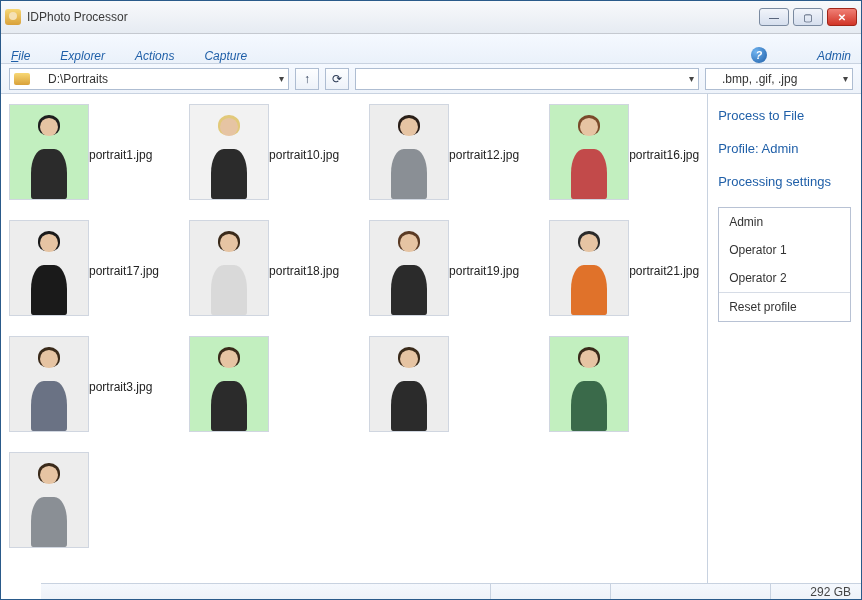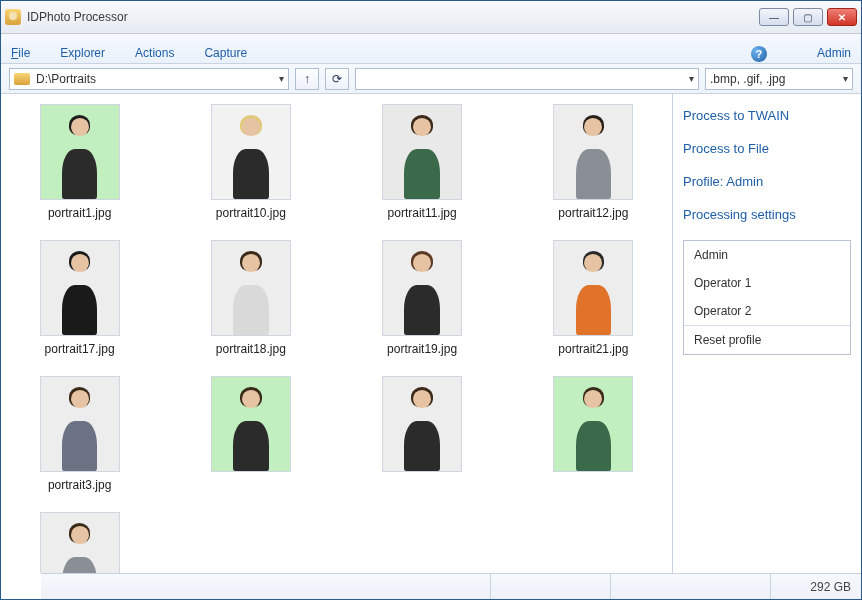--- a/index.html
+++ b/index.html
@@ -8,60 +8,60 @@
 .window { width: 862px; height: 600px; border: 1px solid #2a5a8a; display: flex; flex-direction: column; position: relative; }
 
 .titlebar { height: 28px; background: linear-gradient(#f8f9fb,#e6ebf2); border-bottom: 1px solid #c5c9d0; display: flex; align-items: center; padding: 16px 4px; }
 .titlebar .app-icon { width: 16px; height: 16px; margin-right: 6px; background: linear-gradient(#f7d774,#d9a13a); border-radius: 3px; position: relative; }
 .titlebar .app-icon::after { content:""; position:absolute; width:8px; height:8px; border-radius:50%; background:#f5e1b4; top:3px; left:4px; }
 .titlebar .title { color: #3a3a3a; font-size: 12px; flex: 1; }
 .winbtns { display: flex; gap: 4px; }
 .winbtn { width: 30px; height: 18px; border: 1px solid #7a8aa0; border-radius: 3px; background: linear-gradient(#f1f4fa,#d6dfee); display:flex; align-items:center; justify-content:center; cursor:pointer; font-size:10px; color:#2b3a55; }
 .winbtn.close { background: linear-gradient(#f08076,#d13426); border-color:#a02518; color:#fff; font-weight:bold; }
 
-.menubar { height: 30px; background: linear-gradient(#f5f9ff,#eaf1fa); border-bottom: 1px solid #c8d2e0; display: flex; align-items: flex-start; padding: 12px 10px; gap: 30px; }
+.menubar { height: 30px; background: linear-gradient(#f5f9ff,#eaf1fa); border-bottom: 1px solid #c8d2e0; display: flex; align-items: flex-end; padding: 0 10px; gap: 30px; font-style: italic; }
 .menubar .mi { color: #1f5fa8; cursor: pointer; }
 .menubar .mi .ul { text-decoration: underline; }
 .menubar .spacer { flex: 1; }
 .help-icon { width:16px; height:16px; border-radius:50%; background:radial-gradient(circle at 30% 30%,#6fb3f0,#1f5fa8); color:#fff; display:flex; align-items:center; justify-content:center; font-weight:bold; font-size:11px; margin-right:20px; }
 
 .toolbar { height: 30px; background: linear-gradient(#f5f9ff,#eef3fa); border-bottom: 1px solid #c8d2e0; display:flex; align-items:center; padding:0 8px; gap:6px; }
 .dd { height:22px; border:1px solid #aebdd2; background:#fff; display:flex; align-items:center; padding:0 4px; font-size:12px; color:#333; }
 .dd.path { width:280px; }
 .dd.filter { width:148px; }
 .dd .folder-icon { width:16px; height:12px; background:linear-gradient(#f7d774,#d9a13a); border-radius:2px; margin-right:6px; }
-.dd .txt { flex:1; }
+.dd .txt { flex:1;margin-left:12px; }
 .dd .chev { margin-left:4px; font-size:10px; color:#444; }
 .tbtn { width:24px; height:22px; border:1px solid #aebdd2; background:linear-gradient(#fdfeff,#edf2f9); display:flex; align-items:center; justify-content:center; cursor:pointer; color:#2b3a55; font-size:12px; }
 .dd.mid { flex:1; }
 
 .body { flex:1; display:flex; overflow:hidden; }
 .gallery-wrap { flex:1; border-right:1px solid #c8d2e0; display:flex; position:relative; }
 .gallery { flex:1; overflow:auto; padding:10px 8px; }
 .gallery::-webkit-scrollbar { width:16px; }
 .gallery::-webkit-scrollbar-track { background:#eef1f6; border-left:1px solid #d0d6e0; }
 .gallery::-webkit-scrollbar-thumb { background:linear-gradient(#d9e2f0,#c0cde0); border:1px solid #a6b5cb; border-radius:2px; }
 
 .grid { display:grid; grid-template-columns: repeat(4, 1fr); gap: 20px 30px; }
-.cell { display:flex; flex-direction:column; align-items:center; cursor:pointer; }
+.cell { display:flex; flex-direction:row; align-items:center; cursor:pointer; }
 .thumb { width:80px; height:96px; border:1px solid #d0d6e0; display:flex; align-items:flex-end; justify-content:center; overflow:hidden; }
 .pbg { width:100%; height:100%; display:flex; align-items:flex-end; justify-content:center; }
 .person { width:60%; height:88%; position:relative; }
 .head { width:38%; aspect-ratio:1; border-radius:50%; background:#e6c4a3; position:absolute; top:2%; left:31%; }
 .hair { position:absolute; width:46%; height:24%; border-radius:50% 50% 40% 40%; top:-1%; left:27%; }
 .torso { position:absolute; bottom:0; left:12%; width:76%; height:60%; border-radius:36% 36% 6% 6% / 48% 48% 6% 6%; }
 .fname { margin-top:6px; font-size:12px; color:#222; }
 
 .sidebar { width:188px; padding:14px 10px 10px 10px; display:flex; flex-direction:column; gap:18px; background:#fff; }
 .slink { color:#1f5fa8; cursor:pointer; font-size:13px; }
 .profiles { border:1px solid #b8c2d4; }
 .profiles .pitem { padding:7px 10px; cursor:pointer; color:#333; font-size:12px; }
 .profiles .sep { border-top:1px solid #d6dce6; }
 
-.status { height:26px; border-top:1px solid #c8d2e0; background:linear-gradient(#f5f8fd,#eef2f8); display:flex; align-items:center;margin-left:40px; }
+.status { height:16px; border-top:1px solid #c8d2e0; background:linear-gradient(#f5f8fd,#eef2f8); display:flex; align-items:center;margin-left:40px; }
 .status .seg { border-right:1px solid #c8d2e0; height:100%; display:flex; align-items:center; padding:0 10px; font-size:12px; color:#444; }
 .status .seg.wide { flex:1; }
 .status .seg:last-child { border-right:none; }
 </style>
 </head>
 <body>
 
 <div class="window">
 
   <div class="titlebar">
@@ -125,151 +125,150 @@
           <div class="hair" style="background:#e2c97a"></div>
           <div class="head"></div>
           <div class="torso" style="background:#2b2b2b"></div>
         </div>
       </div>
     </div>
     <div class="fname">portrait10.jpg</div>
             </div>
             <div class="cell">
     <div class="thumb">
-      <div class="pbg" style="background:#e9e9e9">
+      <div class="pbg" style="background:#ededed">
+        <div class="person">
+          <div class="hair" style="background:#2a1f18"></div>
+          <div class="head"></div>
+          <div class="torso" style="background:#8a8f95"></div>
+        </div>
+      </div>
+    </div>
+    <div class="fname">portrait12.jpg</div>
+            </div>
+            <div class="cell">
+    <div class="thumb">
+      <div class="pbg" style="background:#c2efbf">
+        <div class="person">
+          <div class="hair" style="background:#7a4a2a"></div>
+          <div class="head"></div>
+          <div class="torso" style="background:#c24a4a"></div>
+        </div>
+      </div>
+    </div>
+    <div class="fname">portrait16.jpg</div>
+            </div>
+            <div class="cell">
+    <div class="thumb">
+      <div class="pbg" style="background:#ededed">
+        <div class="person">
+          <div class="hair" style="background:#1a1a1a"></div>
+          <div class="head"></div>
+          <div class="torso" style="background:#1a1a1a"></div>
+        </div>
+      </div>
+    </div>
+    <div class="fname">portrait17.jpg</div>
+            </div>
+            <div class="cell">
+    <div class="thumb">
+      <div class="pbg" style="background:#ededed">
+        <div class="person">
+          <div class="hair" style="background:#3a2a1a"></div>
+          <div class="head"></div>
+          <div class="torso" style="background:#d9d9d9"></div>
+        </div>
+      </div>
+    </div>
+    <div class="fname">portrait18.jpg</div>
+            </div>
+            <div class="cell">
+    <div class="thumb">
+      <div class="pbg" style="background:#ededed">
+        <div class="person">
+          <div class="hair" style="background:#5a3a24"></div>
+          <div class="head"></div>
+          <div class="torso" style="background:#2b2b2b"></div>
+        </div>
+      </div>
+    </div>
+    <div class="fname">portrait19.jpg</div>
+            </div>
+            <div class="cell">
+    <div class="thumb">
+      <div class="pbg" style="background:#ededed">
+        <div class="person">
+          <div class="hair" style="background:#2a2a2a"></div>
+          <div class="head"></div>
+          <div class="torso" style="background:#e0722a"></div>
+        </div>
+      </div>
+    </div>
+    <div class="fname">portrait21.jpg</div>
+            </div>
+            <div class="cell">
+    <div class="thumb">
+      <div class="pbg" style="background:#ededed">
+        <div class="person">
+          <div class="hair" style="background:#3a2a1a"></div>
+          <div class="head"></div>
+          <div class="torso" style="background:#6a7284"></div>
+        </div>
+      </div>
+    </div>
+    <div class="fname">portrait3.jpg</div>
+            </div>
+            <div class="cell">
+    <div class="thumb">
+      <div class="pbg" style="background:#c2efbf">
+        <div class="person">
+          <div class="hair" style="background:#3a2a1a"></div>
+          <div class="head"></div>
+          <div class="torso" style="background:#2b2b2b"></div>
+        </div>
+      </div>
+    </div>
+    </div>
+            <div class="cell">
+    <div class="thumb">
+      <div class="pbg" style="background:#ededed">
+        <div class="person">
+          <div class="hair" style="background:#3a2a1a"></div>
+          <div class="head"></div>
+          <div class="torso" style="background:#2b2b2b"></div>
+        </div>
+      </div>
+    </div>
+    </div>
+            <div class="cell">
+    <div class="thumb">
+      <div class="pbg" style="background:#c2efbf">
         <div class="person">
           <div class="hair" style="background:#3a2a1a"></div>
           <div class="head"></div>
           <div class="torso" style="background:#3a6a4a"></div>
         </div>
       </div>
     </div>
-    <div class="fname">portrait11.jpg</div>
-            </div>
-            <div class="cell">
-    <div class="thumb">
-      <div class="pbg" style="background:#ededed">
-        <div class="person">
-          <div class="hair" style="background:#2a1f18"></div>
+    </div>
+            <div class="cell">
+    <div class="thumb">
+      <div class="pbg" style="background:#ededed">
+        <div class="person">
+          <div class="hair" style="background:#3a2a1a"></div>
           <div class="head"></div>
           <div class="torso" style="background:#8a8f95"></div>
         </div>
       </div>
     </div>
-    <div class="fname">portrait12.jpg</div>
-            </div>
-            <div class="cell">
-    <div class="thumb">
-      <div class="pbg" style="background:#ededed">
-        <div class="person">
-          <div class="hair" style="background:#1a1a1a"></div>
-          <div class="head"></div>
-          <div class="torso" style="background:#1a1a1a"></div>
-        </div>
-      </div>
-    </div>
-    <div class="fname">portrait17.jpg</div>
-            </div>
-            <div class="cell">
-    <div class="thumb">
-      <div class="pbg" style="background:#ededed">
-        <div class="person">
-          <div class="hair" style="background:#3a2a1a"></div>
-          <div class="head"></div>
-          <div class="torso" style="background:#d9d9d9"></div>
-        </div>
-      </div>
-    </div>
-    <div class="fname">portrait18.jpg</div>
-            </div>
-            <div class="cell">
-    <div class="thumb">
-      <div class="pbg" style="background:#ededed">
-        <div class="person">
-          <div class="hair" style="background:#5a3a24"></div>
-          <div class="head"></div>
-          <div class="torso" style="background:#2b2b2b"></div>
-        </div>
-      </div>
-    </div>
-    <div class="fname">portrait19.jpg</div>
-            </div>
-            <div class="cell">
-    <div class="thumb">
-      <div class="pbg" style="background:#ededed">
-        <div class="person">
-          <div class="hair" style="background:#2a2a2a"></div>
-          <div class="head"></div>
-          <div class="torso" style="background:#e0722a"></div>
-        </div>
-      </div>
-    </div>
-    <div class="fname">portrait21.jpg</div>
-            </div>
-            <div class="cell">
-    <div class="thumb">
-      <div class="pbg" style="background:#ededed">
-        <div class="person">
-          <div class="hair" style="background:#3a2a1a"></div>
-          <div class="head"></div>
-          <div class="torso" style="background:#6a7284"></div>
-        </div>
-      </div>
-    </div>
-    <div class="fname">portrait3.jpg</div>
-            </div>
-            <div class="cell">
-    <div class="thumb">
-      <div class="pbg" style="background:#c2efbf">
-        <div class="person">
-          <div class="hair" style="background:#3a2a1a"></div>
-          <div class="head"></div>
-          <div class="torso" style="background:#2b2b2b"></div>
-        </div>
-      </div>
-    </div>
-    </div>
-            <div class="cell">
-    <div class="thumb">
-      <div class="pbg" style="background:#ededed">
-        <div class="person">
-          <div class="hair" style="background:#3a2a1a"></div>
-          <div class="head"></div>
-          <div class="torso" style="background:#2b2b2b"></div>
-        </div>
-      </div>
-    </div>
-    </div>
-            <div class="cell">
-    <div class="thumb">
-      <div class="pbg" style="background:#c2efbf">
-        <div class="person">
-          <div class="hair" style="background:#3a2a1a"></div>
-          <div class="head"></div>
-          <div class="torso" style="background:#3a6a4a"></div>
-        </div>
-      </div>
-    </div>
-    </div>
-            <div class="cell">
-    <div class="thumb">
-      <div class="pbg" style="background:#ededed">
-        <div class="person">
-          <div class="hair" style="background:#3a2a1a"></div>
-          <div class="head"></div>
-          <div class="torso" style="background:#8a8f95"></div>
-        </div>
-      </div>
-    </div>
     </div>
           </div>
       </div>
     </div>
     <div class="sidebar">
-      <div class="slink">Process to TWAIN</div>
       <div class="slink">Process to File</div>
       <div class="slink">Profile: Admin</div>
       <div class="slink">Processing settings</div>
       <div class="profiles">
         <div class="pitem">Admin</div>
         <div class="pitem">Operator 1</div>
         <div class="pitem">Operator 2</div>
         <div class="pitem sep">Reset profile</div>
       </div>
     </div>

